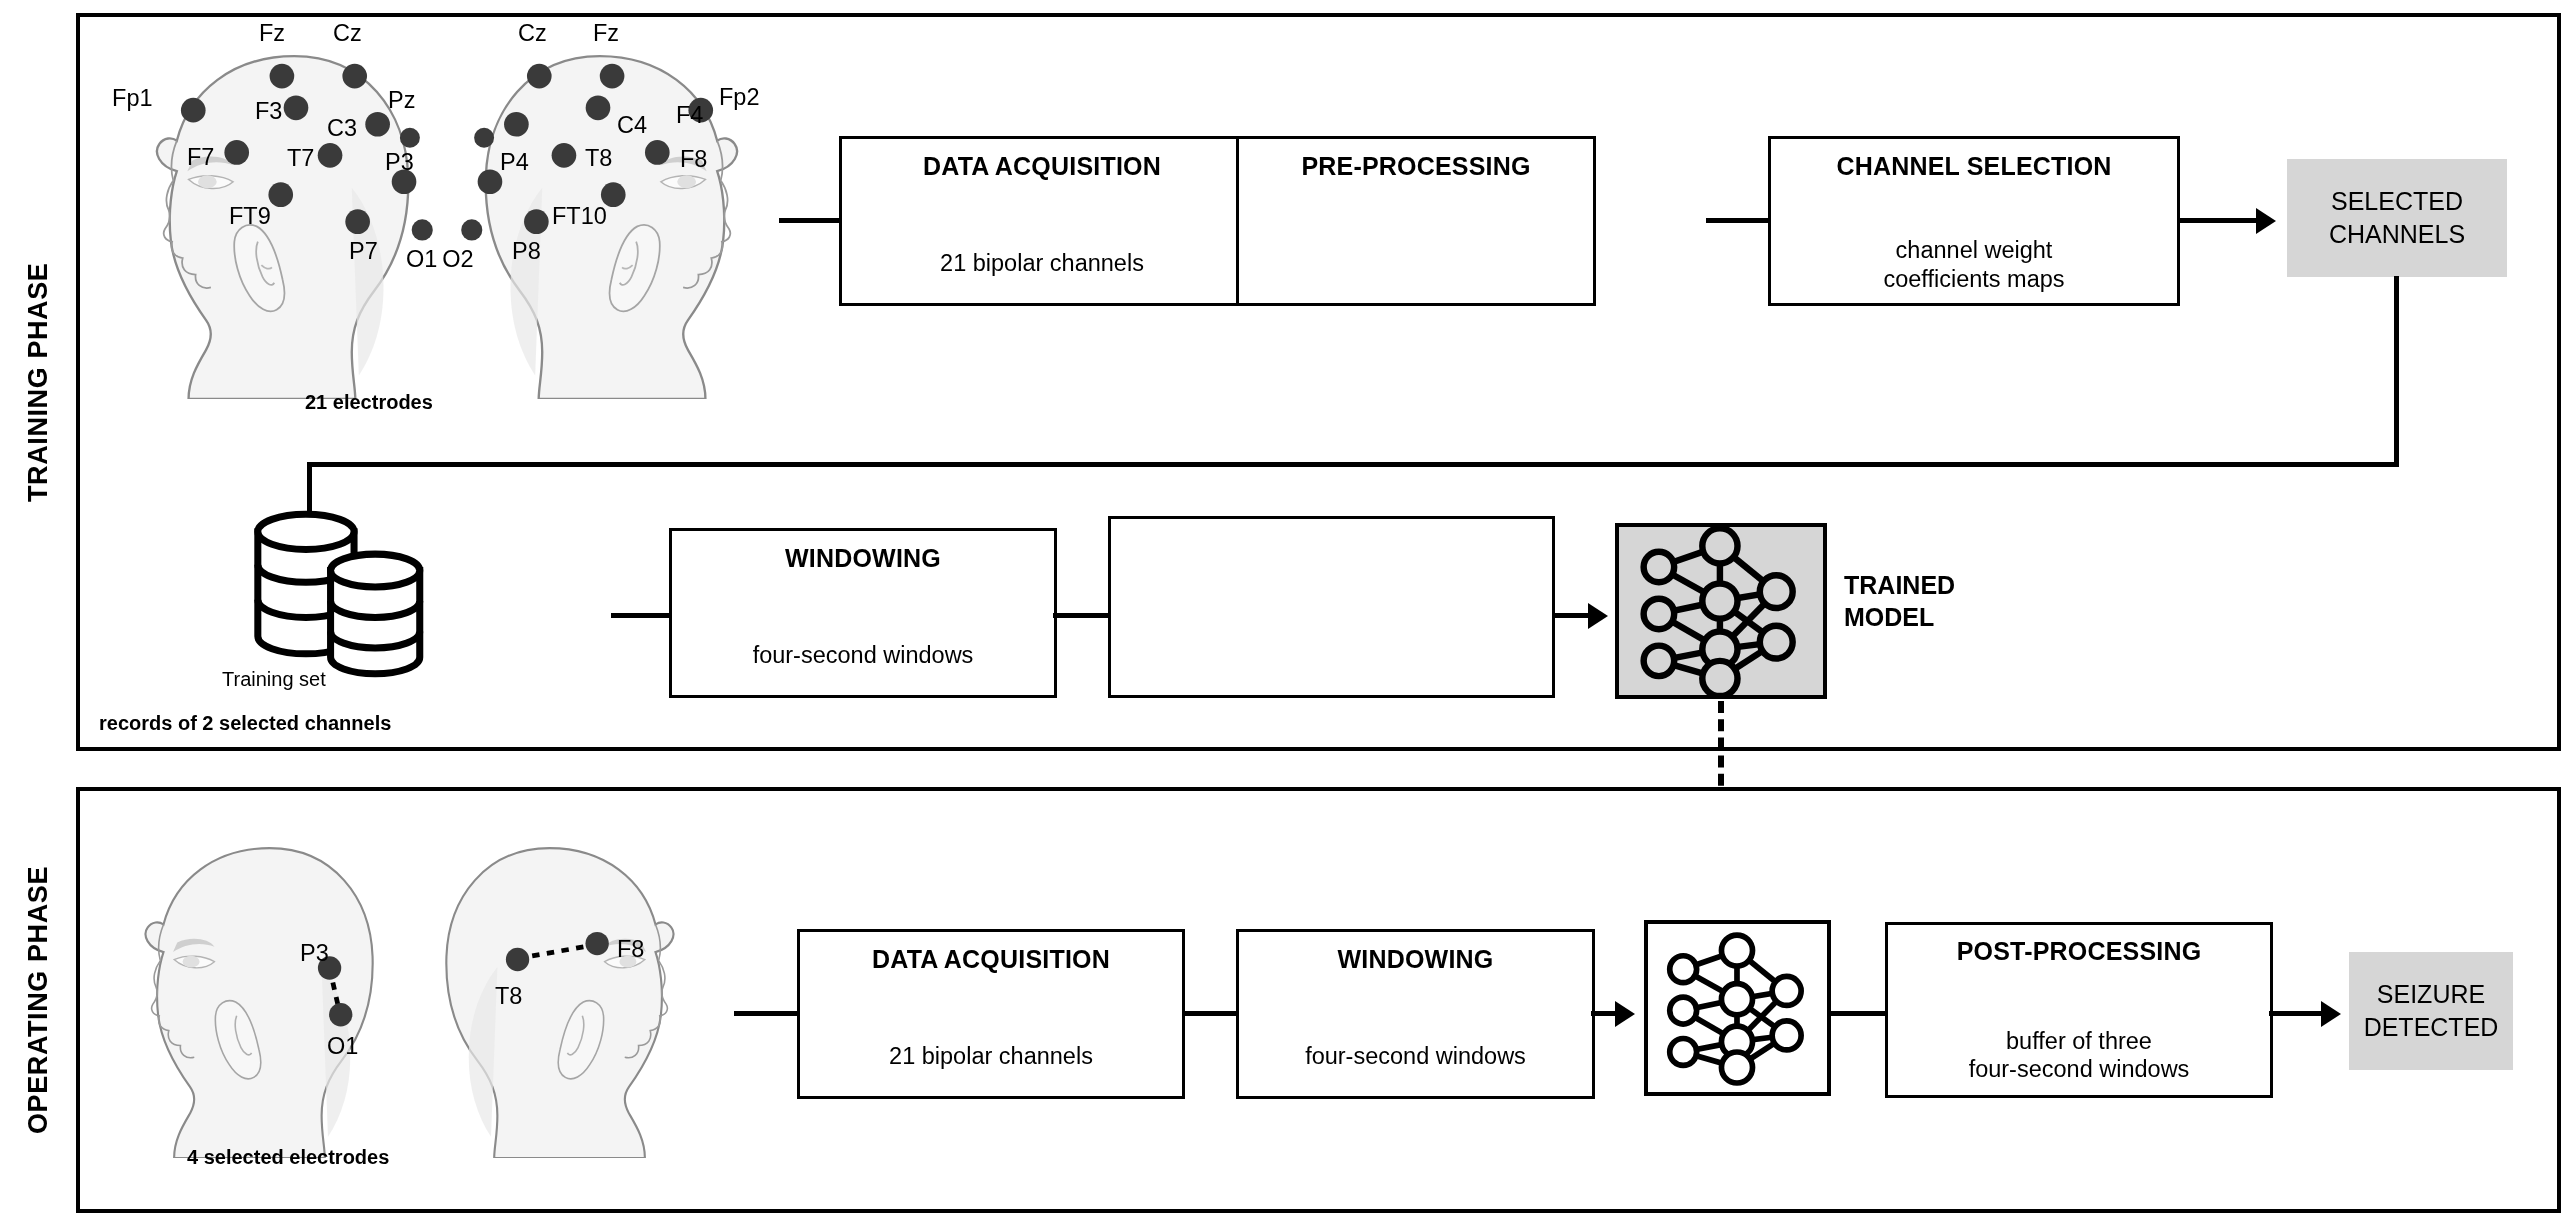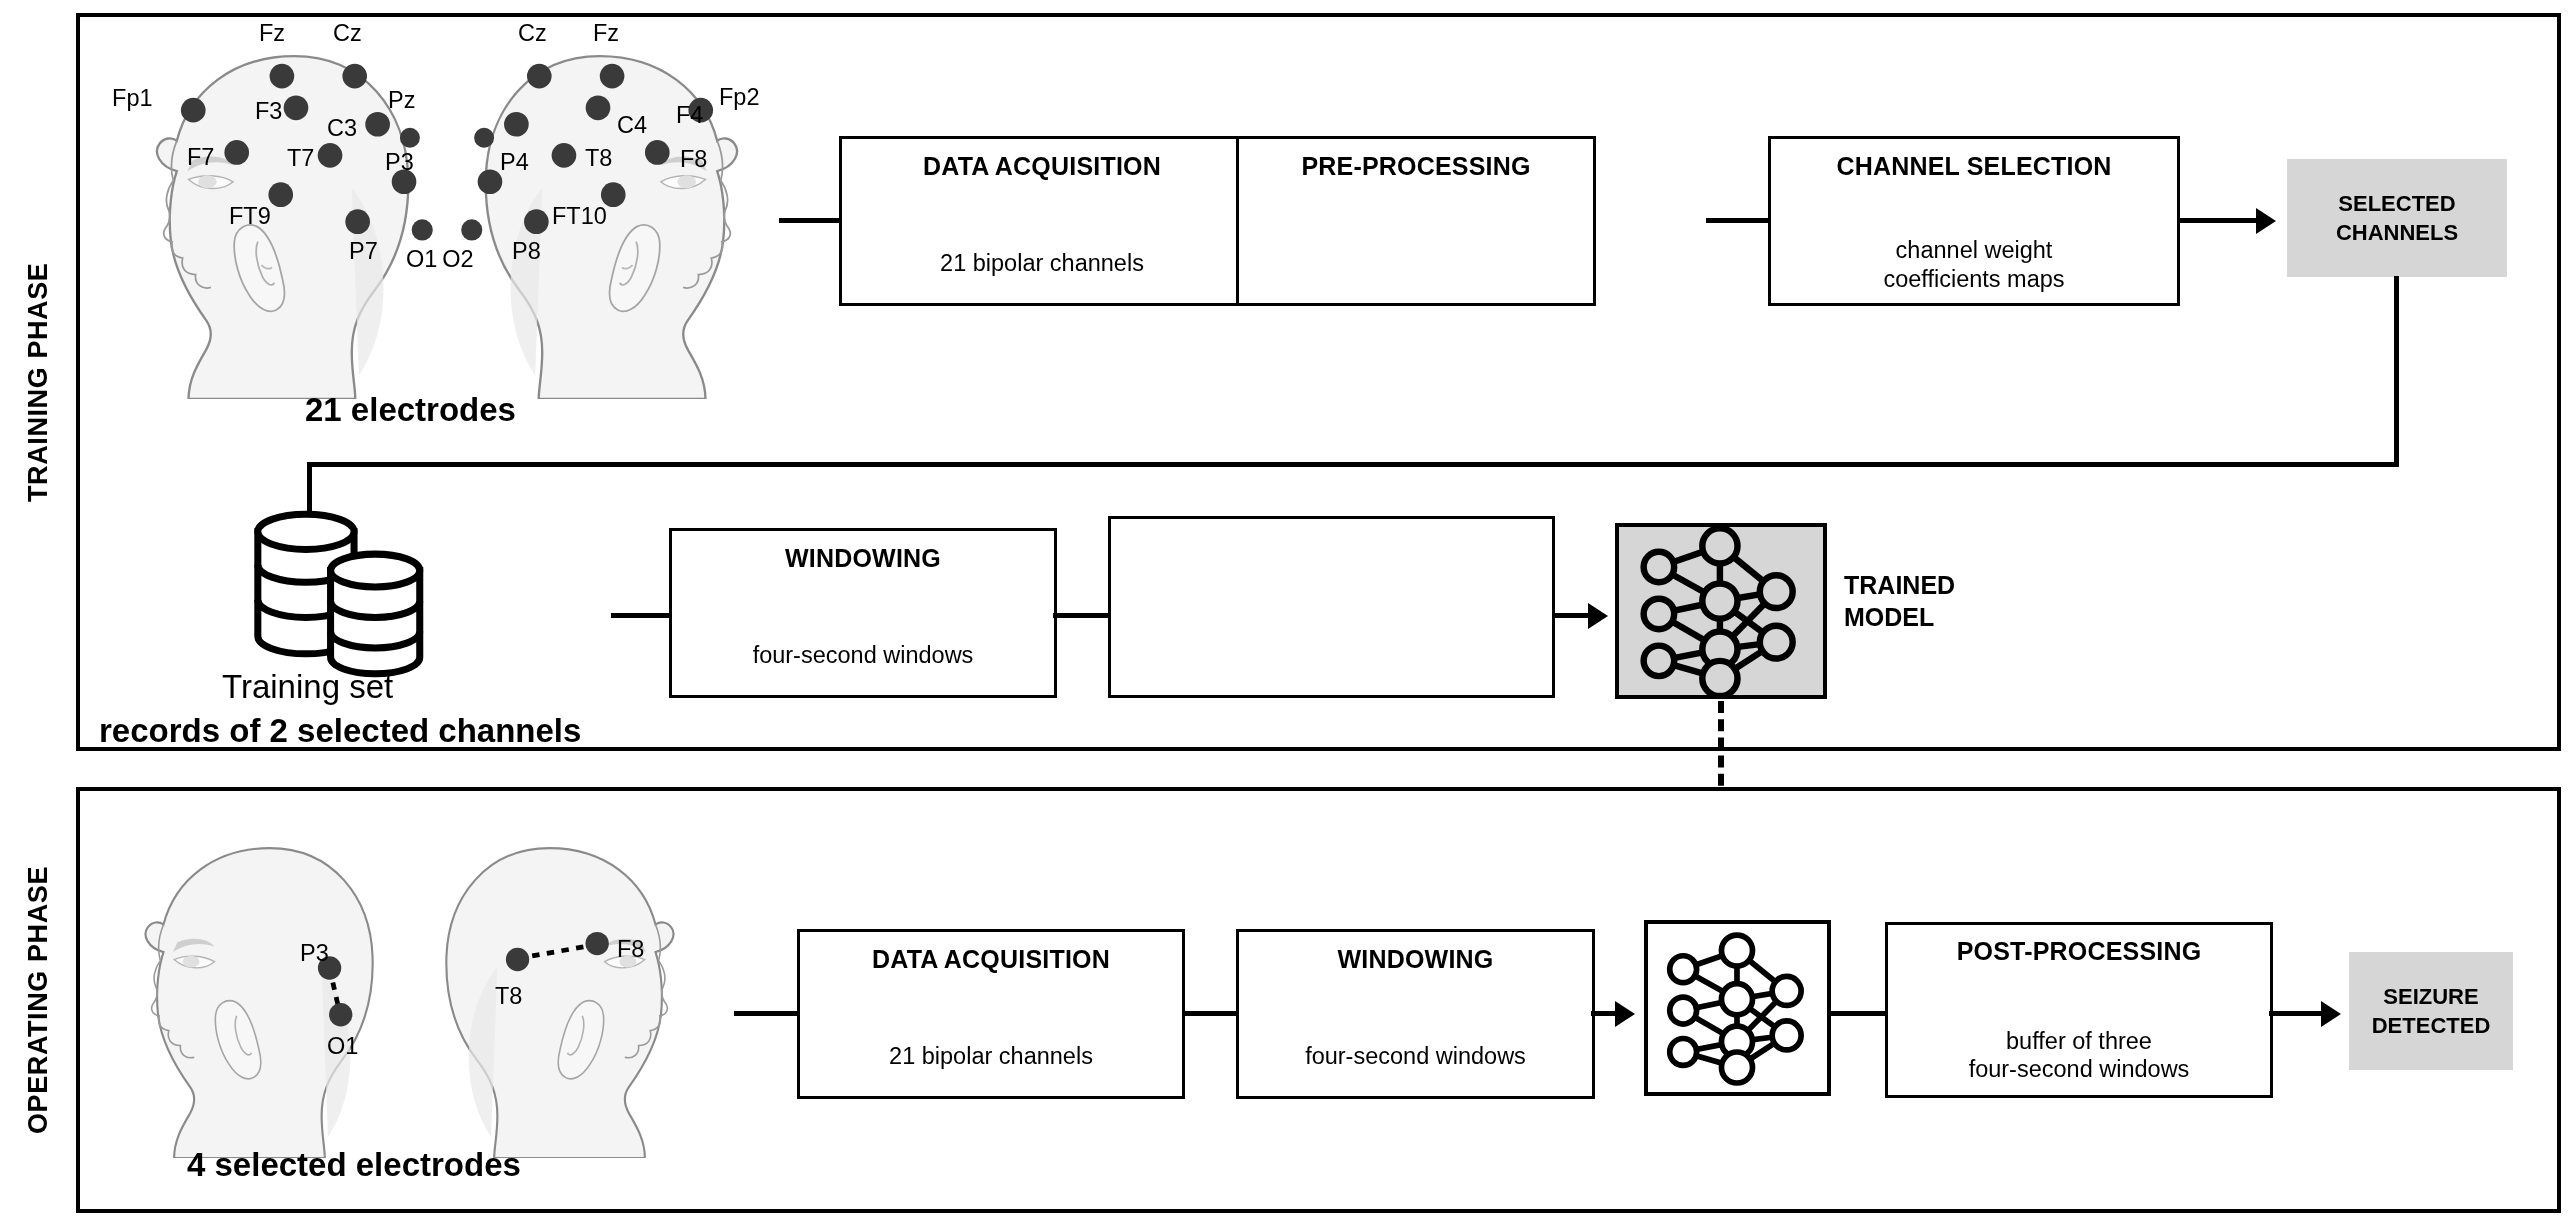--- a/index.html
+++ b/index.html
@@ -28,35 +28,35 @@
         padding-top:13px;}
   .pbox .ttl{font-weight:bold;font-size:25px;line-height:1.12;text-align:center;
              letter-spacing:0.2px;width:100%;}
   .pbox .sub{font-weight:400;font-size:23.5px;line-height:1.22;text-align:center;
              width:100%;}
   .pbox .spacer{flex:1 1 auto;min-height:14px;}
 
   
   .shaded{position:absolute;background:#d6d6d6;box-sizing:border-box;
      display:flex;flex-direction:column;align-items:center;justify-content:center;}
-  .shaded span{font-weight:bold;font-size:22px;line-height:1.32;text-align:center;}
+  .shaded span{font-weight:normal;font-size:25px;line-height:1.32;text-align:center;}
 
   
   .hline{position:absolute;background:#000;height:5.3px;}
   .vline{position:absolute;background:#000;width:5.3px;}
   .arrow-r{position:absolute;width:0;height:0;
      border-top:13.5px solid transparent;border-bottom:13.5px solid transparent;
      border-left:20px solid #000;}
   .arrow-d{position:absolute;width:0;height:0;
      border-left:14px solid transparent;border-right:14px solid transparent;
      border-top:21px solid #000;}
   .dashv{position:absolute;width:0;border-left:6.5px dashed #000;}
 
   
-  .caption{position:absolute;font-weight:bold;font-size:33px;white-space:nowrap;}
+  .caption{position:absolute;font-weight:bold;font-size:20px;white-space:nowrap;}
   .caption.light{font-weight:400;}
 
   
   .head-wrap{position:absolute;}
   .elabel{position:absolute;font-size:23.5px;font-weight:400;white-space:nowrap;
           color:#000;line-height:1;}
   .trained-model-cap{position:absolute;font-weight:bold;font-size:25px;line-height:1.28;}
 </style>
 </head>
 <body>

